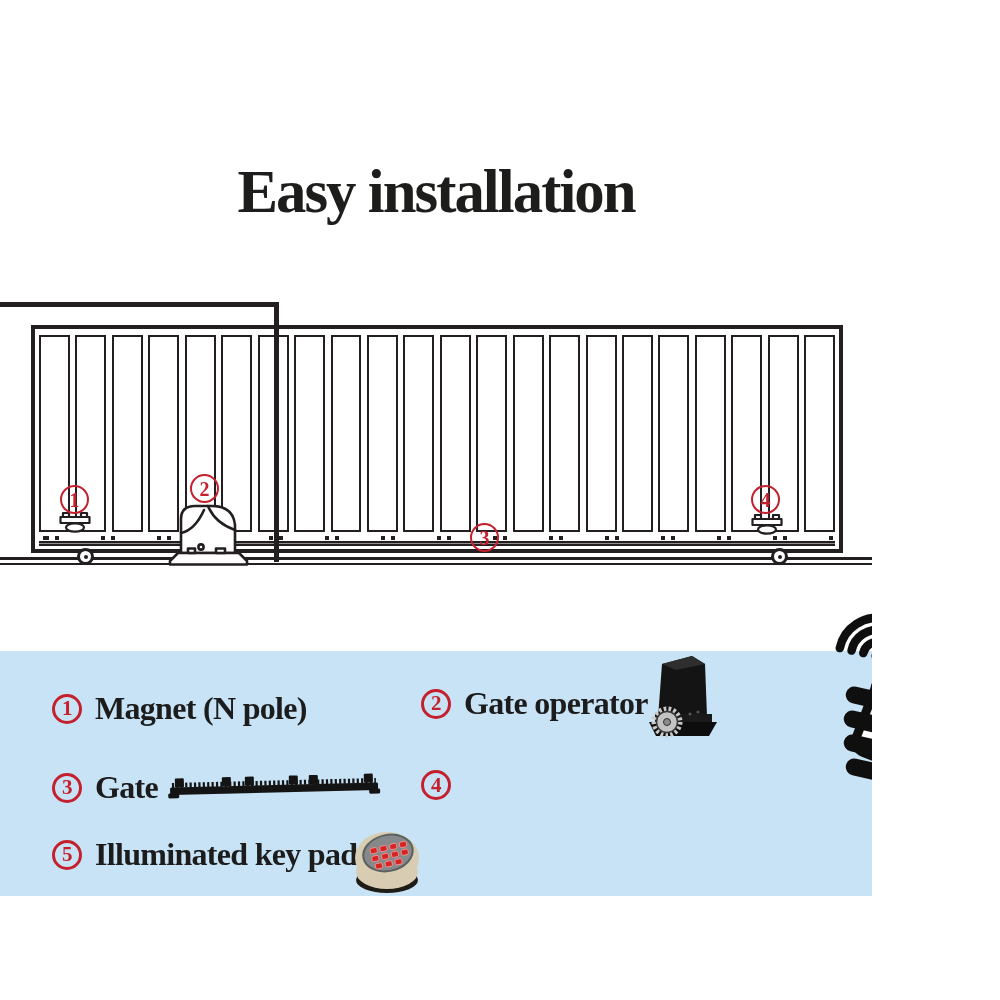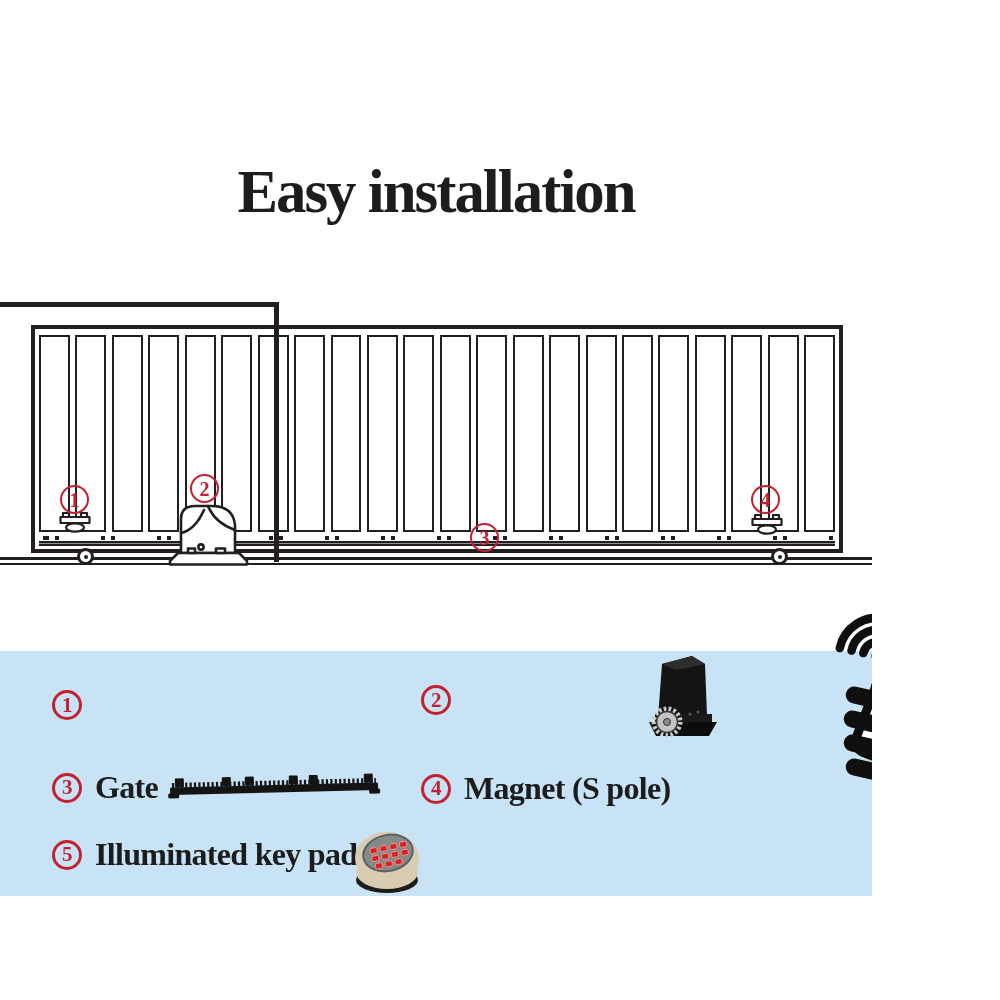--- a/index.html
+++ b/index.html
@@ -175,31 +175,32 @@
     <div class="callout c2">2</div>
     <div class="callout c3">3</div>
     <div class="callout c4">4</div>
     <div class="callout c5">5</div>
   </div>
 
   <div class="legend-bg"></div>
 
   <div class="l-item l1">
     <span class="num">1</span>
+    <span>Magnet (N pole)</span>
   </div>
   <div class="l-item l2">
     <span class="num">2</span>
+    <span>Gate operator</span>
   </div>
   <div class="l-item l3">
     <span class="num">3</span>
     <span>Gate</span>
   </div>
   <div class="l-item l4">
     <span class="num">4</span>
-    <span>Magnet (S pole)</span>
   </div>
   <div class="l-item l5">
     <span class="num">5</span>
     <span>Illuminated key pad</span>
   </div>
 
   <svg class="svg-abs" style="left:166px;top:762px;" width="216" height="32" viewBox="0 0 216 32">
     <g transform="rotate(-1.4 108 16)">
       <line x1="6" y1="13" x2="210" y2="13" stroke="#141414" stroke-width="5" stroke-dasharray="2.2 2.2"></line>
       <rect x="4" y="15" width="208" height="7.5" rx="1.5" fill="#141414"></rect>

